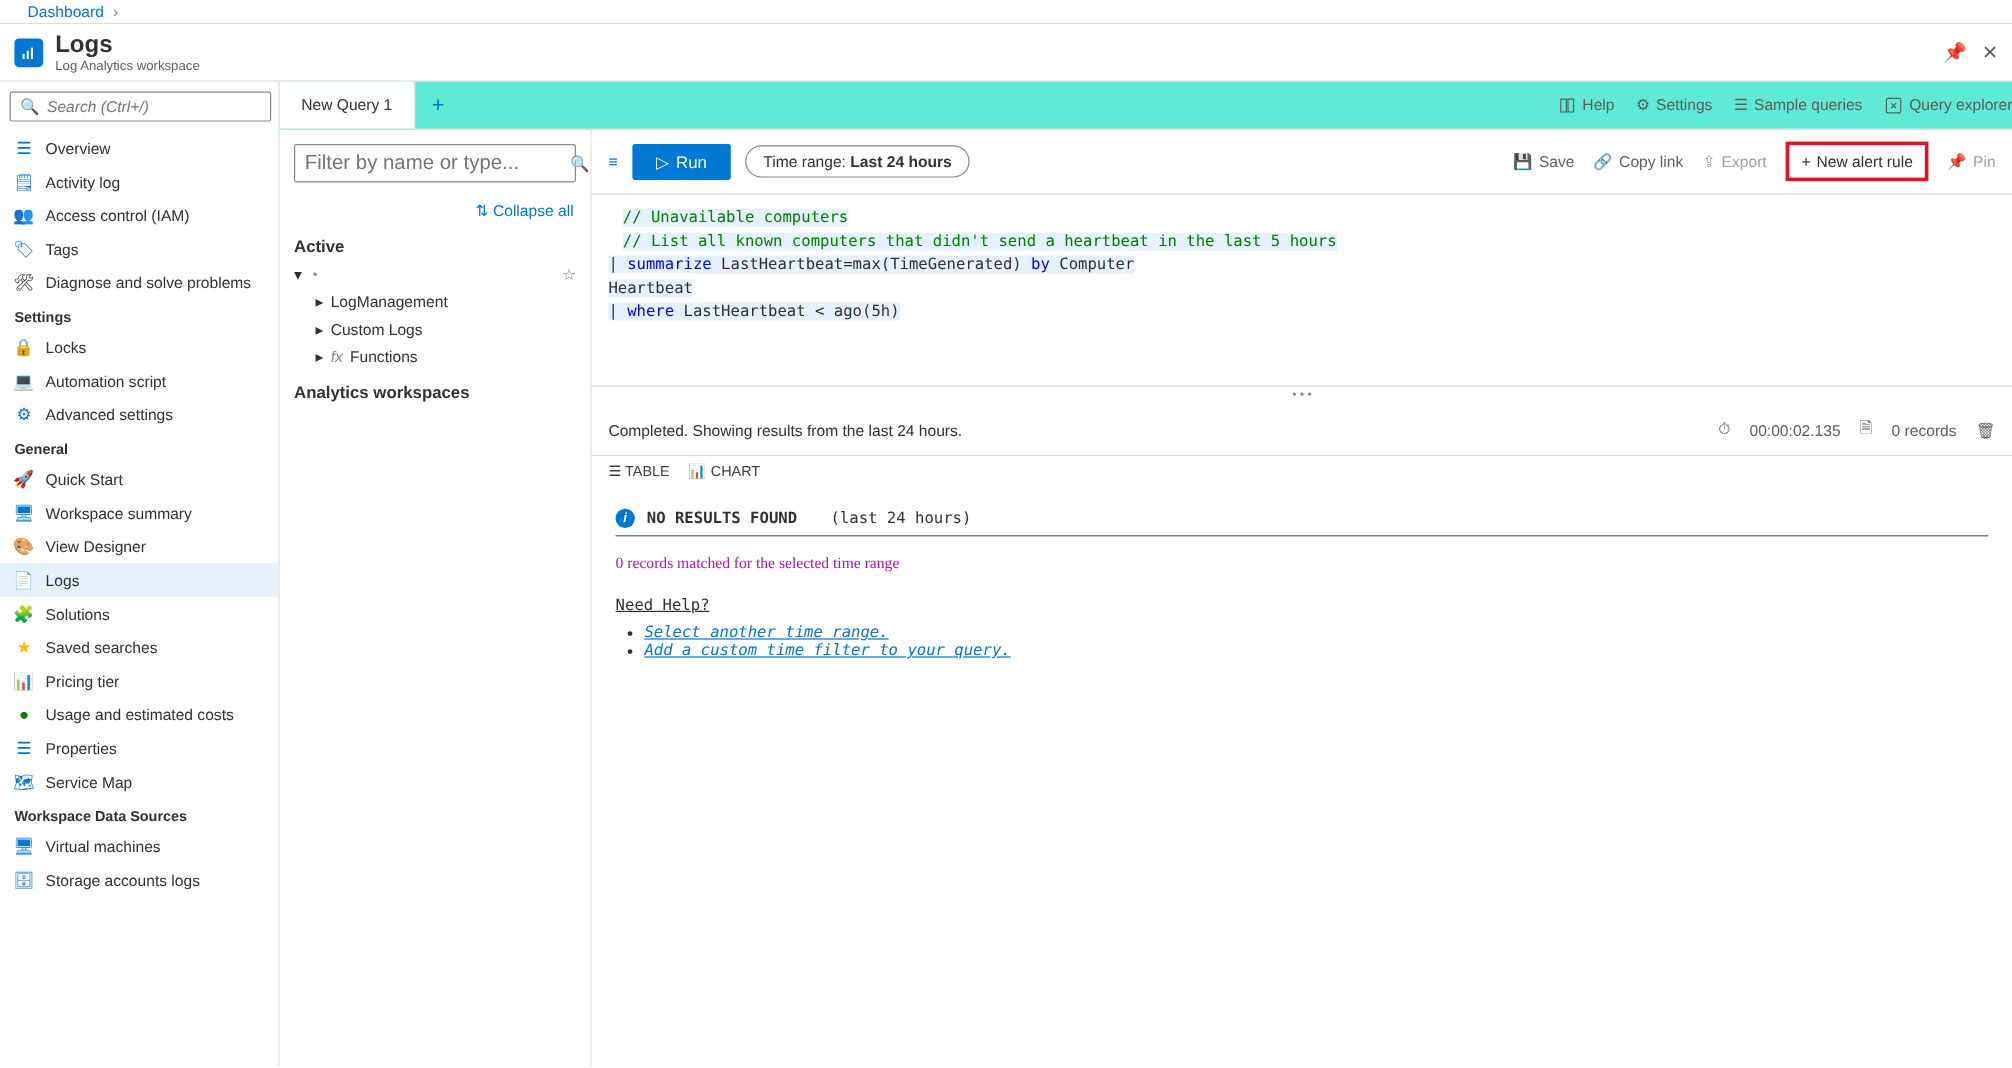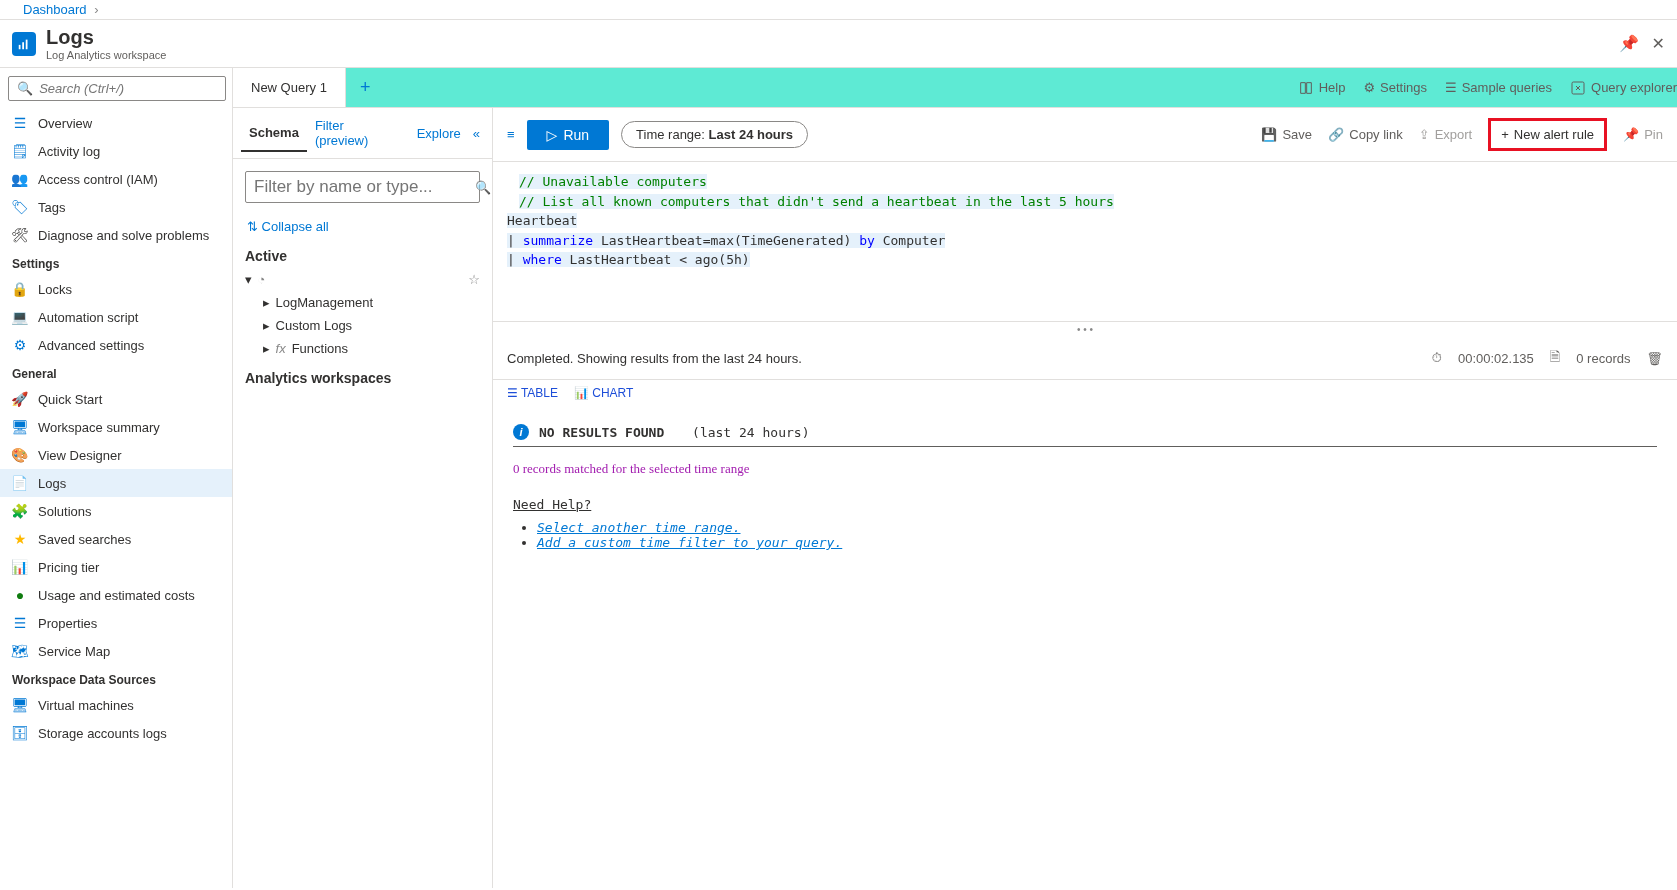--- a/index.html
+++ b/index.html
@@ -23,21 +23,21 @@
 .sidebar-item { display: flex; align-items: center; padding: 6px 12px; cursor: pointer; gap: 10px; }
 .sidebar-item.active { background: #e5f1fb; }
 .sidebar-icon { width: 16px; height: 16px; display: inline-flex; align-items: center; justify-content: center; font-size:14px; }
 .schema-panel { width: 260px; border-right: 1px solid #e1dfdd; display: flex; flex-direction: column; }
 .schema-tabs { display: flex; border-bottom: 1px solid #e1dfdd; padding: 0 8px; align-items:center; }
 .schema-tab { padding: 10px 8px; font-size: 13px; cursor: pointer; color: #0078d4; }
 .schema-tab.active { color: #323130; border-bottom: 2px solid #323130; font-weight:600; }
 .schema-tab.chev { margin-left:auto; padding:10px 4px; }
 .schema-filter { margin: 12px; border: 1px solid #8a8886; border-radius: 2px; display: flex; align-items: center; padding: 5px 8px; }
 .schema-filter input { border: none; outline: none; flex: 1; font-size: 17px; }
-.collapse-all { text-align: left; padding: 4px 14px; color: #0078d4; font-size: 13px; cursor: pointer; }
+.collapse-all { text-align: right; padding: 4px 14px; color: #0078d4; font-size: 13px; cursor: pointer; }
 .schema-heading { padding: 10px 12px 4px; font-weight: 600; font-size: 14px; }
 .tree-item { padding: 4px 16px 4px 30px; font-size: 13px; cursor: pointer; display:flex; align-items:center; gap:6px; }
 .tree-row { display:flex; align-items:center; padding:4px 12px; }
 .tree-row .star { margin-left:auto; color:#888; }
 .content { flex: 1; display: flex; flex-direction: column; }
 .tab-row { display: flex; align-items: center; background: #5eead4; border-bottom: 1px solid #e1dfdd; height: 40px; }
 .tab { padding: 10px 18px; background: #fff; border-right: 1px solid #e1dfdd; font-size: 13px; height:100%; display:flex; align-items:center; }
 .tab-add { padding: 0 14px; color: #0078d4; font-size: 18px; cursor: pointer; }
 .tab-right { margin-left: auto; display: flex; gap: 18px; align-items: center; color: #605e5c; }
 .tab-right-item { display: flex; align-items: center; gap: 5px; cursor: pointer; font-size: 13px; }
@@ -47,21 +47,21 @@
 .toolbar-right { margin-left: auto; display: flex; gap: 16px; align-items: center; }
 .toolbar-action { display: flex; align-items: center; gap: 5px; cursor: pointer; font-size: 13px; color: #605e5c; }
 .toolbar-action.highlight { border: 3px solid #e81123; padding: 6px 10px; color: #323130; }
 .toolbar-action.disabled { color: #a19f9d; }
 .editor { padding: 10px 14px; font-family: Consolas, monospace; font-size: 13px; line-height: 1.5; border-bottom: 1px solid #e1dfdd; min-height: 160px; }
 .editor .comment { color: #008000; margin-left: 12px; }
 .editor .kw { color: #0000ff; }
 .editor .highlight-bg { background: #e5f1fb; }
 .results-head { display: flex; align-items: center; padding: 10px 14px; font-size: 13px; border-bottom: 1px solid #e1dfdd; }
 .results-head .right { margin-left: auto; display: flex; gap: 16px; align-items: center; color: #605e5c; }
-.results-tabs { display: flex; gap: 16px; padding: 6px 14px; color: #1d4ed8; font-size: 12px; }
+.results-tabs { display: flex; gap: 16px; padding: 6px 14px; color: #404040; font-size: 12px; }
 .results-body { padding: 18px 20px; font-family: Consolas, monospace; font-size: 13px; }
 .info-row { display: flex; align-items: center; gap: 10px; border-bottom: 1px solid #605e5c; padding-bottom: 6px; margin-bottom: 14px; }
 .info-icon { width: 16px; height: 16px; background: #0078d4; border-radius: 50%; color: #fff; display: inline-flex; align-items: center; justify-content: center; font-size: 11px; font-family:Arial; font-style:italic; font-weight:bold; }
 .help-title { text-decoration: underline; margin-top: 20px; margin-bottom: 8px; }
 .help-list { list-style: disc; padding-left: 24px; }
 .help-list li a { color: #0078d4; font-style: italic; text-decoration: underline; }
 .gray-text { color: #a21caf; font-family: Liberation Serif, serif; }
 .icon-svg { width:16px; height:16px; stroke:#605e5c; fill:none; stroke-width:1.5; }
 .filter-icon { color:#0078d4; cursor:pointer; }
 </style>
@@ -213,26 +213,20 @@
               <rect x="3" y="3" width="18" height="18" rx="2"></rect>
               <path d="M9 9l6 6M15 9l-6 6"></path>
             </svg>
             <span>Query explorer</span>
           </div>
       </div>
     </div>
 
     <div style="display:flex; flex:1; overflow:hidden;">
       <div class="schema-panel">
-        <div class="schema-tabs">
-          <div class="schema-tab active">Schema</div>
-          <div class="schema-tab">Filter (preview)</div>
-          <div class="schema-tab">Explore</div>
-          <div class="schema-tab chev">«</div>
-        </div>
         <div class="schema-filter">
           <input placeholder="Filter by name or type..." style="">
           <span style="color:#605e5c;">🔍</span>
         </div>
         <div class="collapse-all">
           <span>⇅</span>
           <span>Collapse all</span>
         </div>
         <div class="schema-heading">Active</div>
         <div class="tree-row">
@@ -287,22 +281,22 @@
             <div class="toolbar-action disabled">
                 <span>📌</span>
                 <span>Pin</span>
               </div>
           </div>
         </div>
 
         <div class="editor">
           <div><span class="comment highlight-bg">// Unavailable computers</span></div>
           <div><span class="comment highlight-bg">// List all known computers that didn't send a heartbeat in the last 5 hours</span></div>
+          <div><span class="highlight-bg">| <span class="kw">summarize</span><span> LastHeartbeat=max(TimeGenerated) </span><span class="kw">by</span><span> Computer</span></span></div>
           <div><span class="highlight-bg">Heartbeat</span></div>
-          <div><span class="highlight-bg">| <span class="kw">summarize</span><span> LastHeartbeat=max(TimeGenerated) </span><span class="kw">by</span><span> Computer</span></span></div>
           <div><span class="highlight-bg">| <span class="kw">where</span><span> LastHeartbeat &lt; ago(5h)</span></span></div>
         </div>
 
         <div style="text-align:center; color:#888; font-size:10px; padding:2px;">• • •</div>
 
         <div class="results-head">
           <span>Completed. Showing results from the last 24 hours.</span>
           <div class="right">
             <span>⏱</span>
             <span>00:00:02.135</span>

